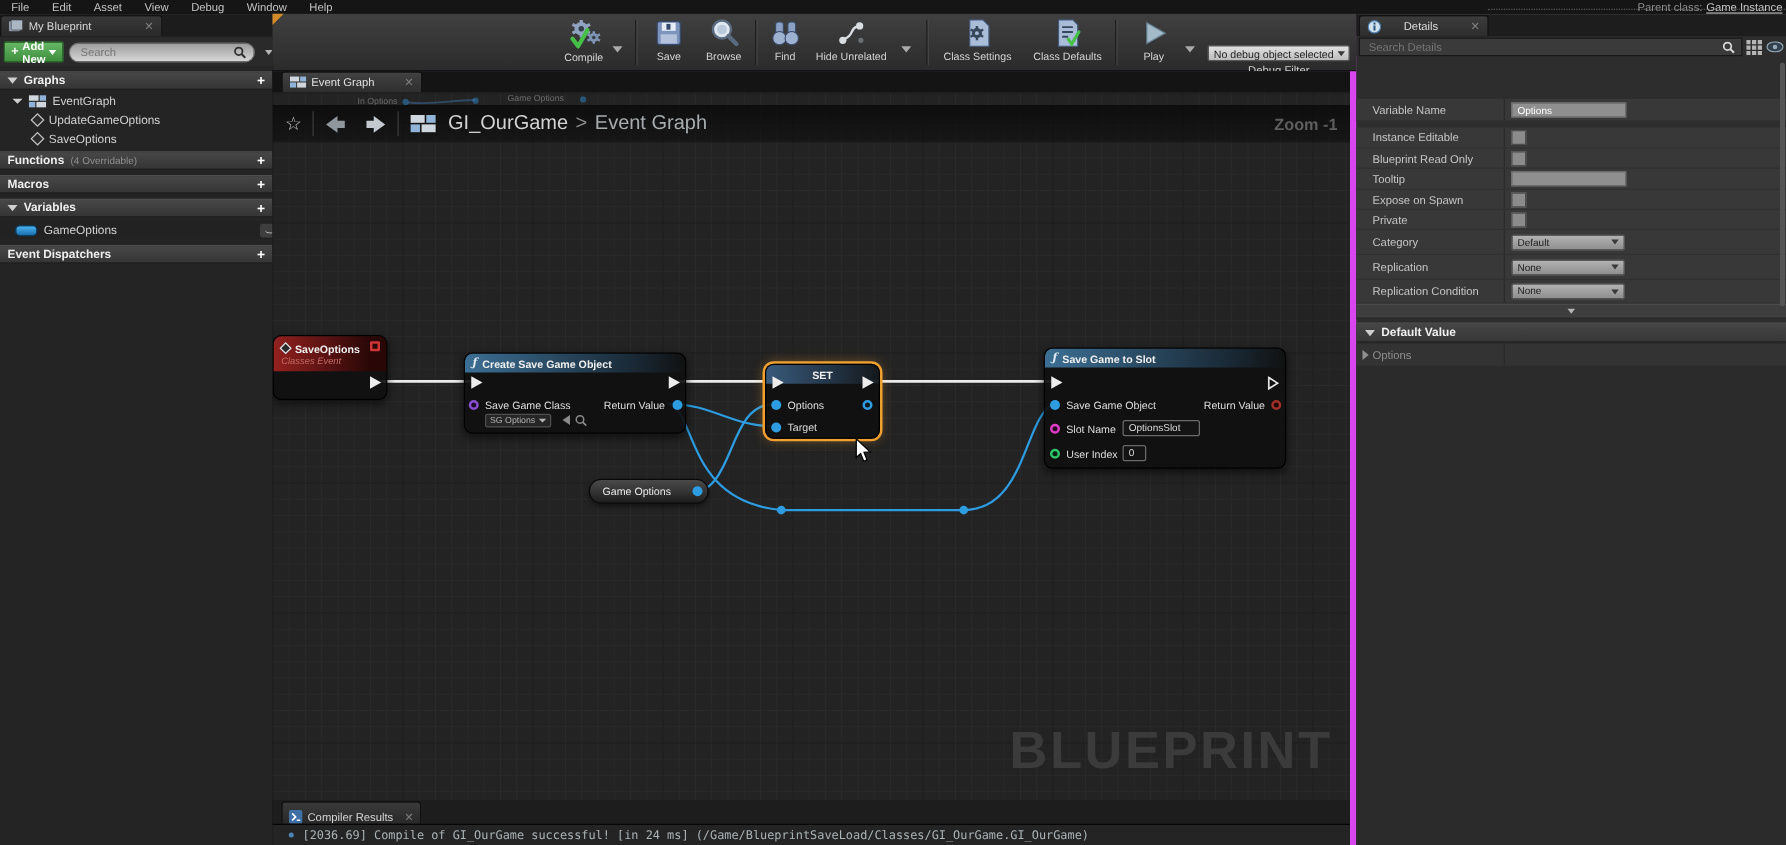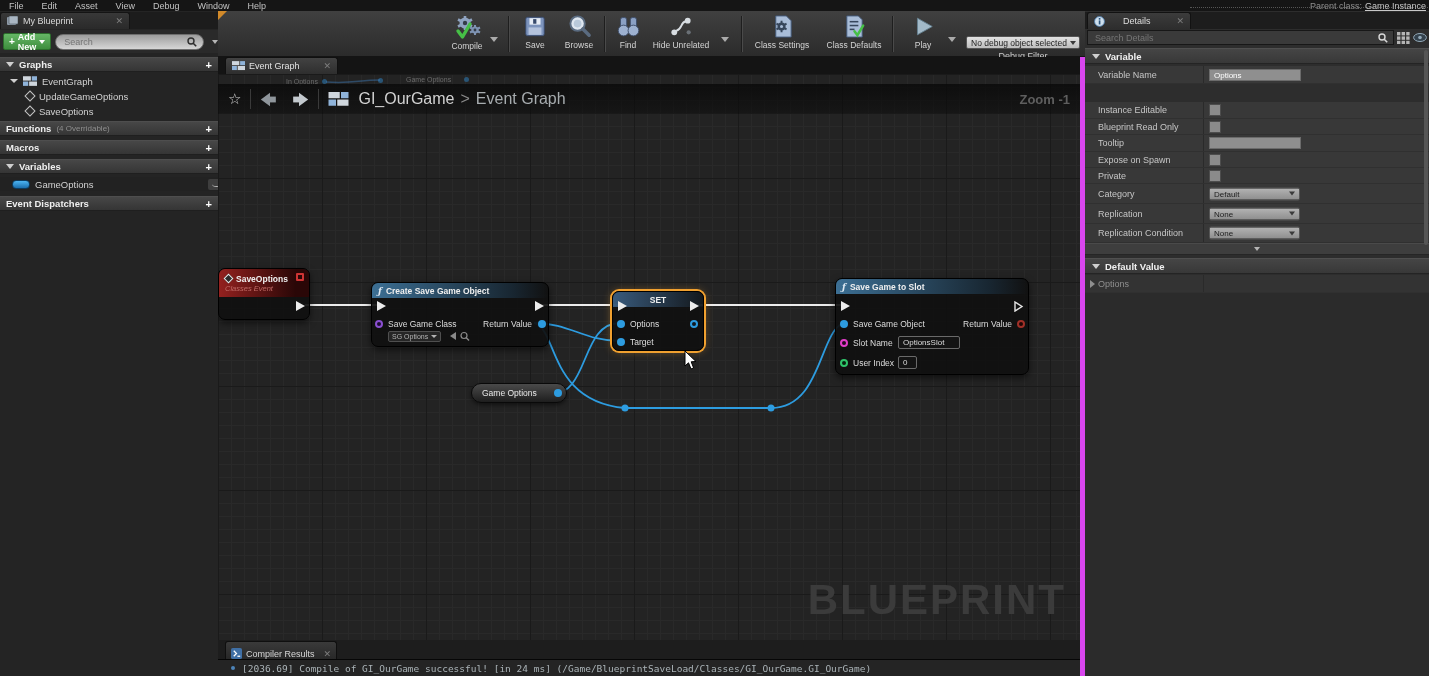--- a/index.html
+++ b/index.html
@@ -531,26 +531,22 @@
             <rect x="4.6" y="8.8" width="3.4" height="3.4"></rect>
             <rect x="9.2" y="8.8" width="3.4" height="3.4"></rect>
           </g>
         </svg>
       <svg width="14" height="9" viewBox="0 0 14 9">
           <ellipse cx="7" cy="4.5" rx="6.4" ry="4" fill="#33414c" stroke="#93a9b8" stroke-width="1"></ellipse>
           <circle cx="7" cy="4.5" r="1.8" fill="#93a9b8"></circle>
         </svg>
     </div>
 
-    <div class="dsection" style="top:37px">
-      <span class="exp"></span>
-      <span>Variable</span>
-    </div>
-
-    <div class="drow" style="top:55px;height:18px">
+
+    <div class="drow" style="top:68px;height:18px">
       <span class="dlabel">Variable Name</span>
       <span class="dvline"></span>
       <span class="dfield">Options</span>
     </div>
     <div class="drow" style="top:91px;height:17px">
       <span class="dlabel">Instance Editable</span>
       <span class="dvline"></span>
       <span class="dcheck"></span>
     </div>
     <div class="drow" style="top:124px;height:17px">

